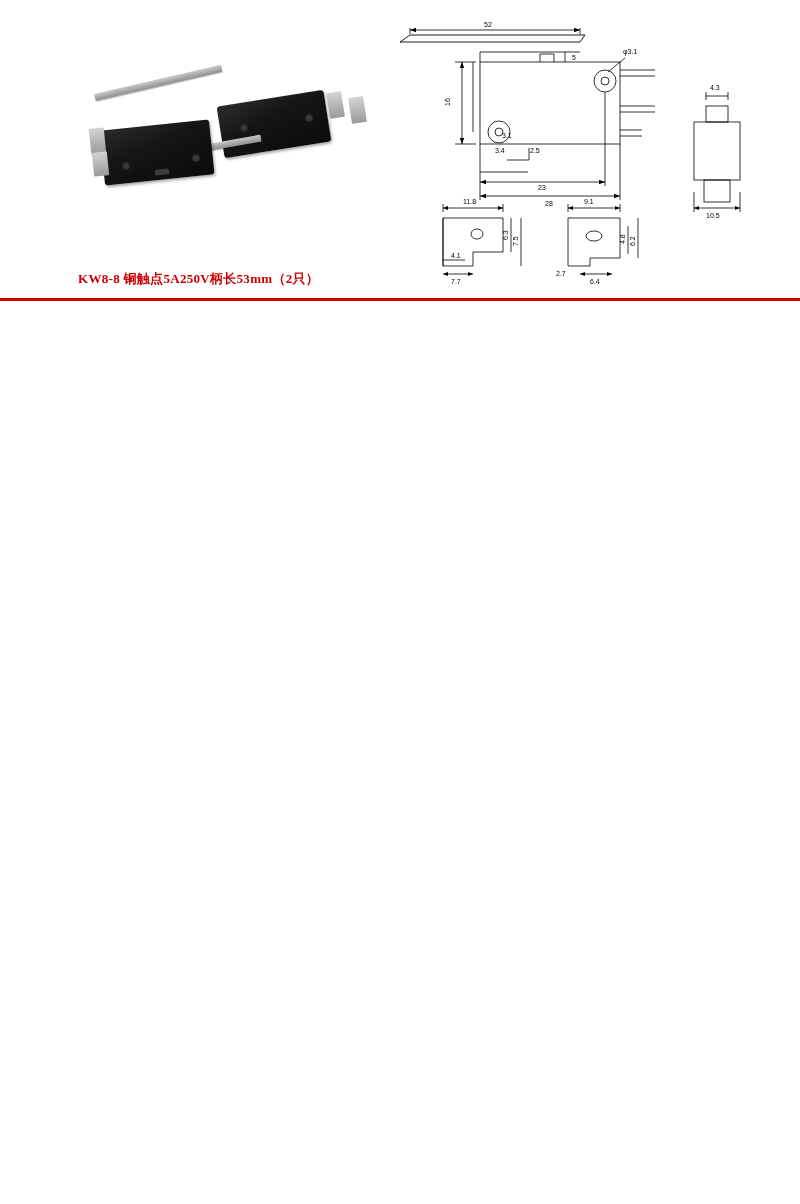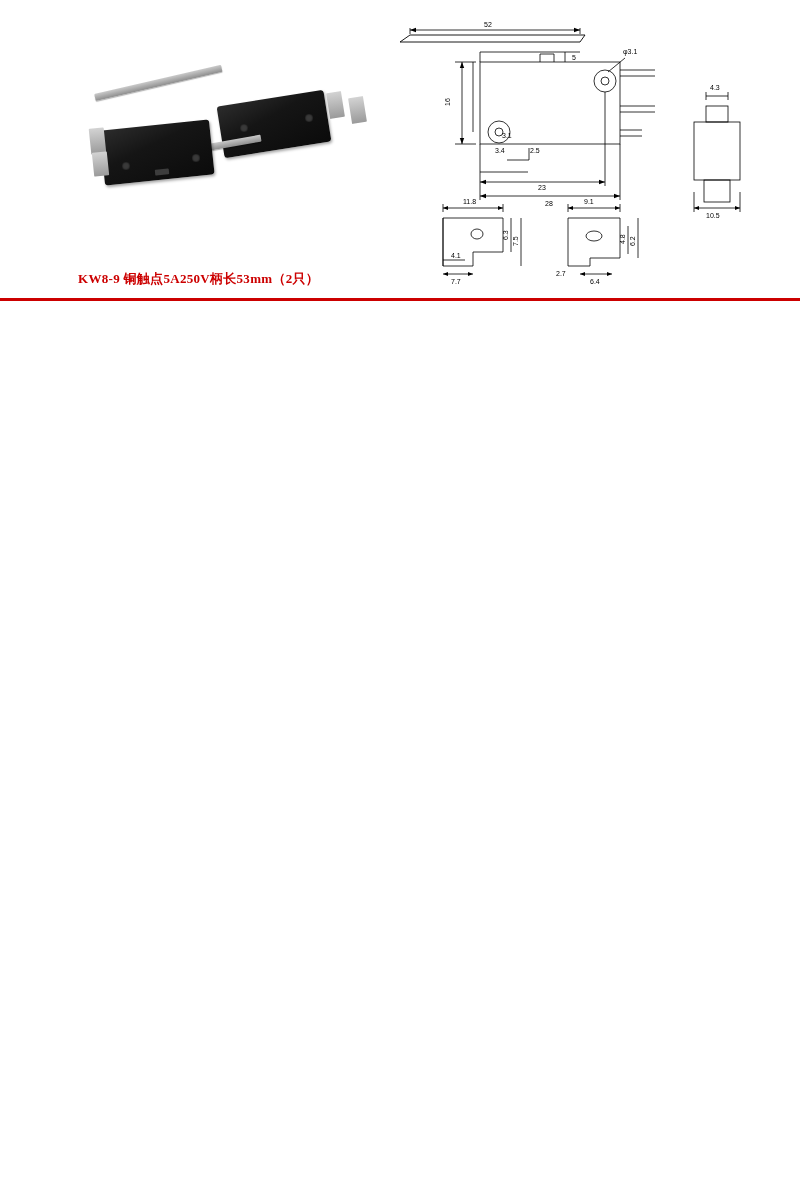--- a/index.html
+++ b/index.html
@@ -238,21 +238,21 @@
           <path d="M14 128 l5 -2 v4 z" fill="#000" stroke="none"></path>
           <path d="M60 128 l-5 -2 v4 z" fill="#000" stroke="none"></path>
         </g>
         <g font-family="Liberation Sans, sans-serif" font-size="7" fill="#000">
           <text x="30" y="10">4.3</text>
           <text x="26" y="138">10.5</text>
         </g>
       </svg>
     </div>
 
-    <div class="caption" style="left:78px; top:270px;">KW8-9 铜触点5A250V柄长53mm（2只）</div>
+    <div class="caption" style="left:78px; top:270px;">KW8-8 铜触点5A250V柄长53mm（2只）</div>
     <div class="divider" style="top:298px;"></div>
   </div>
 
   <div class="section" style="top:0;">
 
     
 
     
 
     

